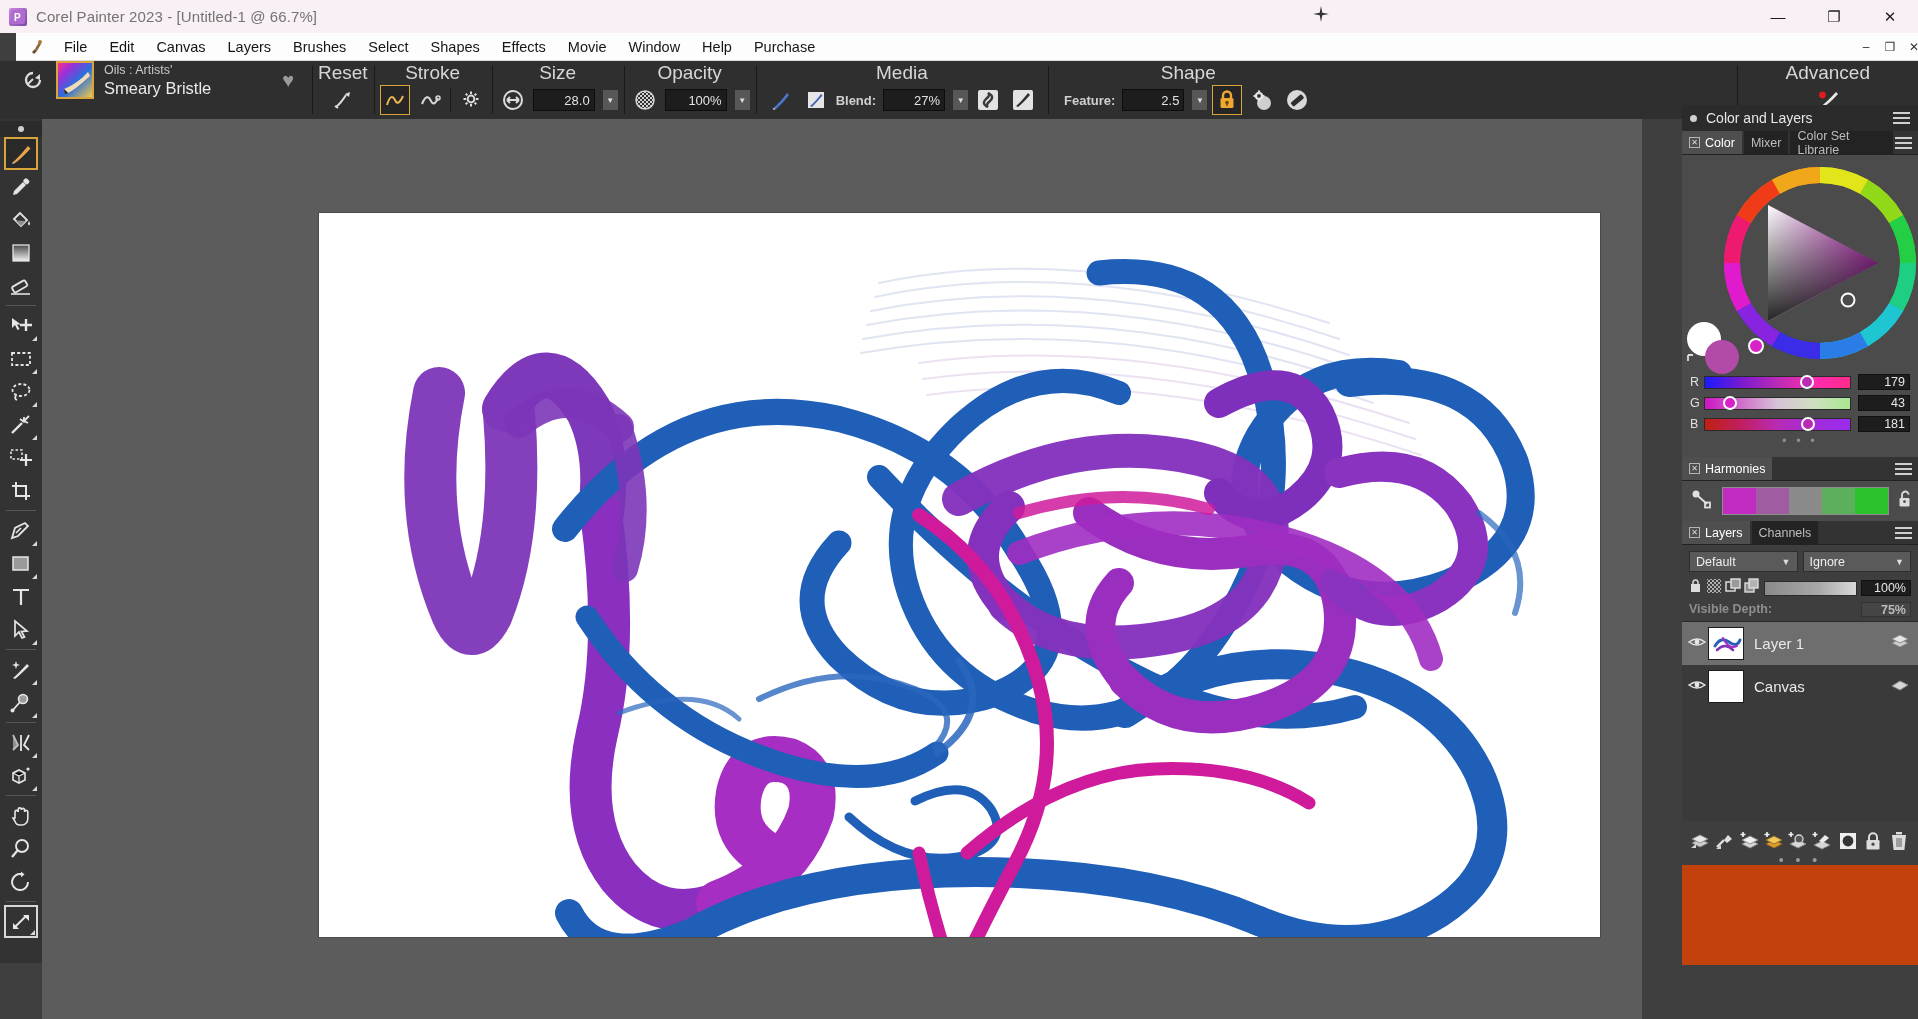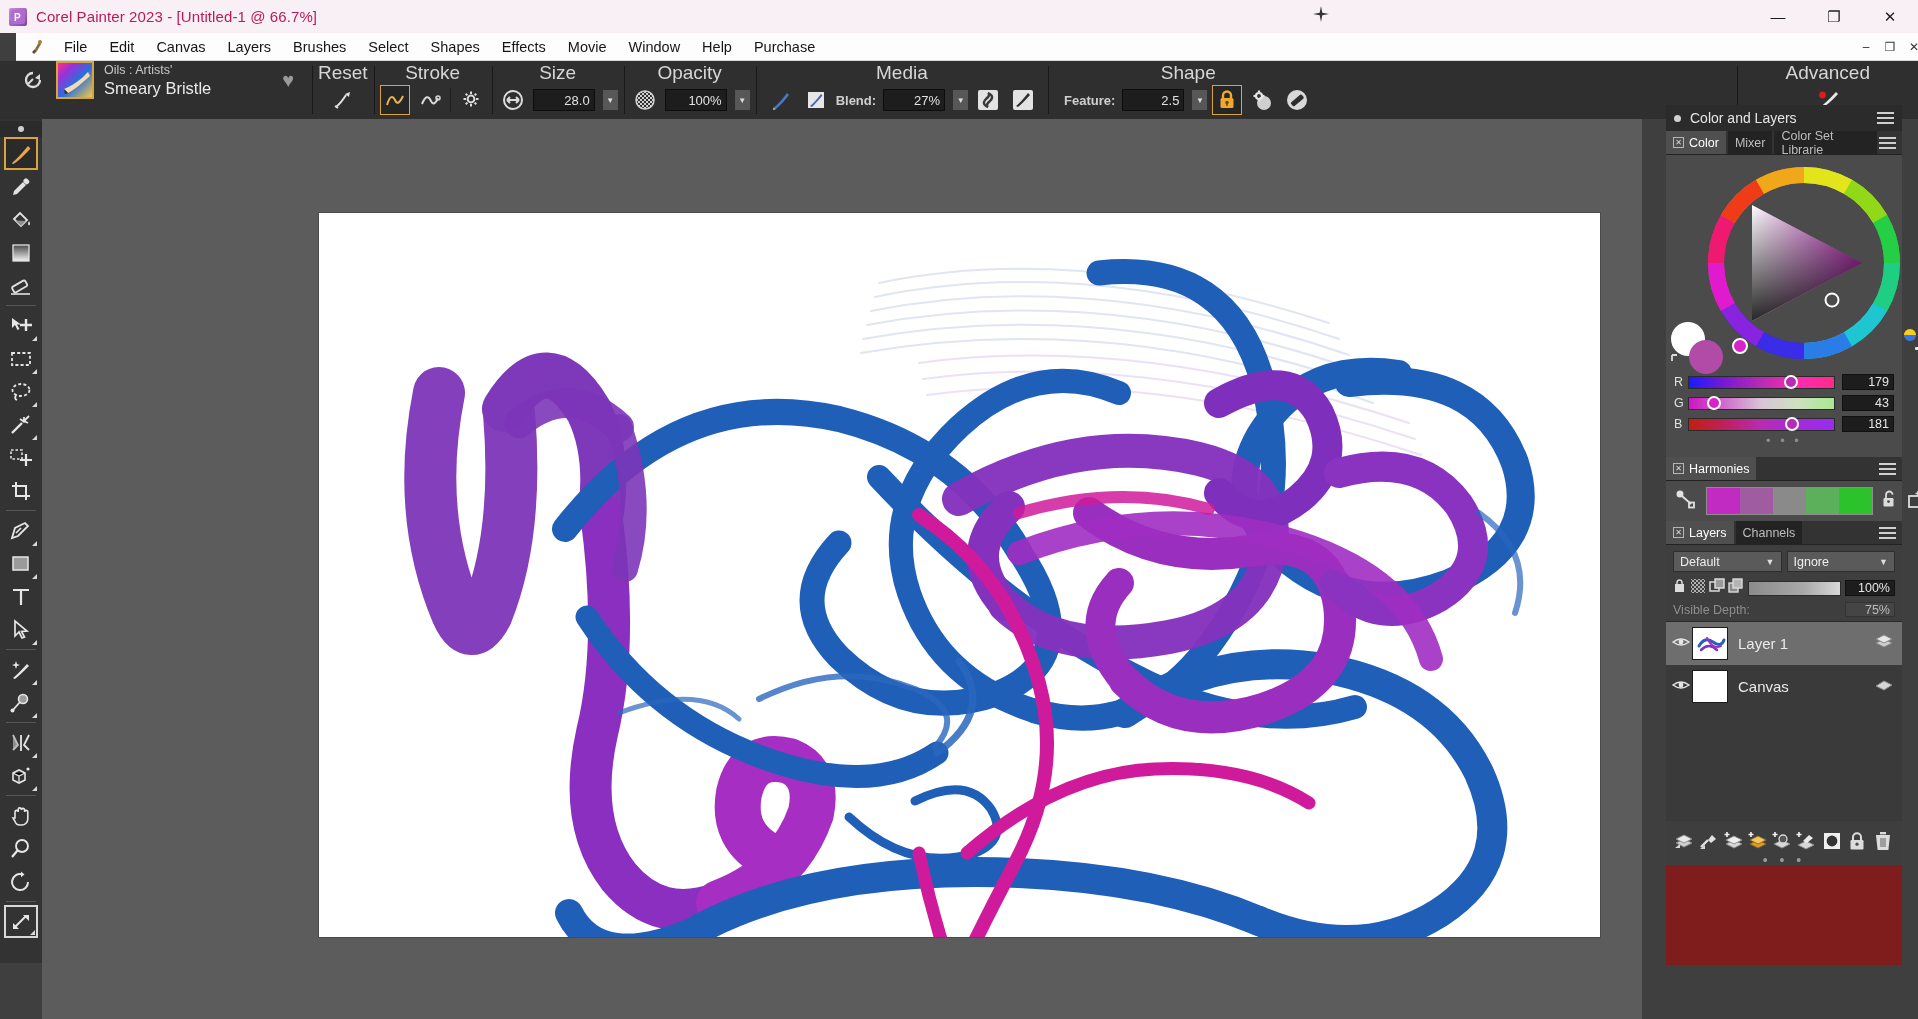--- a/index.html
+++ b/index.html
@@ -19,21 +19,21 @@
     background: #f8f0f5;
     display: flex; align-items: center;
   }
   .titlebar-icon {
     width: 18px; height: 18px; margin-left: 9px; margin-right: 9px;
     background: linear-gradient(135deg,#c98be0,#7a45a8);
     border-radius: 2px;
     display: flex; align-items: center; justify-content: center;
     color: #fff; font-size: 11px; font-weight: bold;
   }
-  .titlebar-text { font-size: 15px; color: #be185d; letter-spacing: .1px; }
+  .titlebar-text { font-size: 15px; color: #737373; letter-spacing: .1px; }
   .titlebar-spacer { flex: 1; }
   .title-sparkle {
     font-size: 17px; color: #2a2a2a; margin-right: 420px;
     user-select: none;
   }
   .win-btns { display: flex; height: 33px; }
   .win-btn {
     width: 56px; height: 33px; display: flex; align-items: center; justify-content: center;
     font-size: 15px; color: #1c1c1c;
   }
@@ -158,22 +158,22 @@
     position: absolute; left: 277px; top: 94px;
     width: 1281px; height: 724px;
     background: #ffffff;
     box-shadow: 0 0 0 1px #4a4a4a;
     overflow: hidden;
   }
   .canvas-sheet svg { display: block; width: 100%; height: 100%; }
 
   
   .rightpanel {
-    position: absolute; top: 105px; right: 16px; width: 236px; height: 860px;
-    background: #7f1d1d;
+    position: absolute; top: 105px; right: 0; width: 236px; height: 860px;
+    background: #c2410c;
   }
   .panel-title {
     height: 26px; background: #2b2b2b; display: flex; align-items: center;
     padding: 0 8px;
   }
   .panel-title .dot { width:7px;height:7px;border-radius:50%;background:#d0d0d0;margin-right:9px; }
   .panel-title .txt { font-size: 14px; color: #e6e6e6; flex:1; }
   .hamburger { display:flex;flex-direction:column;gap:3px; }
   .hamburger i { width:17px;height:2px;background:#cfcfcf;display:block; }
 
@@ -222,21 +222,21 @@
     flex: 1; height: 21px; background: #5a5a5a; border: 1px solid #2e2e2e;
     display: flex; align-items: center; padding: 0 6px; font-size: 12.5px; color: #eee;
   }
   .selbox .chev { margin-left: auto; font-size: 9px; color:#ddd; }
   .opacityrow { display:flex; align-items:center; padding: 3px 7px; gap: 4px; }
   .op-icons { display:flex; gap:3px; }
   .op-track { flex:1; height: 15px; border: 1px solid #2b2b2b;
     background: linear-gradient(to right,#8a8a8a 0%,#a9a9a9 60%,#d8d8d8 100%); }
   .op-val { width: 50px; height: 16px; background:#1d1d1d;border:1px solid #111;
     font-size:12.5px;color:#e7e7e7;display:flex;align-items:center;justify-content:flex-end;padding-right:4px; }
-  .depthrow { display:flex;align-items:center;padding:1px 7px 4px;gap:8px; }
+  .depthrow { display:flex;padding:1px 7px 4px;gap:8px;font-weight:bold; }
   .depthlbl { font-size:12.5px;color:#8e8e8e; flex:1; }
   .depthval { width:50px;height:15px;background:#454545;border:1px solid #333;
     font-size:12.5px;color:#bbb;display:flex;align-items:center;justify-content:flex-end;padding-right:4px; }
 
   .layerlist { background: #3a3a3a; height: 200px; border-top:1px solid #2a2a2a; }
   .layerrow { display: flex; align-items: center; height: 43px; padding: 0 6px 0 4px; }
   .layerrow.active { background: #6e6e6e; }
   .eye { width: 22px; text-align: center; font-size: 13px; color: #e3e3e3; }
   .thumb { width: 36px; height: 33px; border: 1px solid #1c1c1c; background:#fff; overflow:hidden; }
   .layername { margin-left: 10px; font-size: 15px; color: #eaeaea; flex: 1; }

